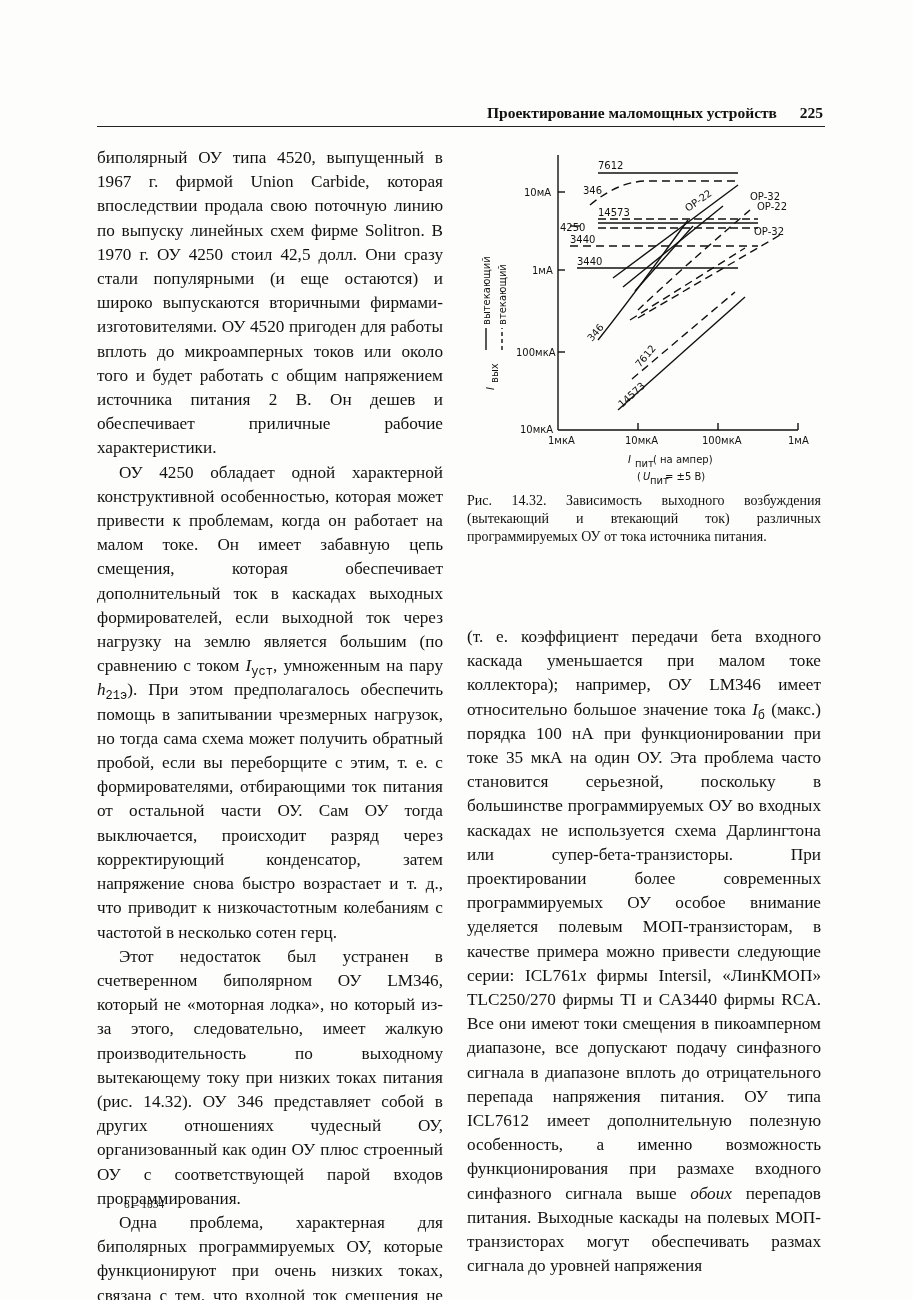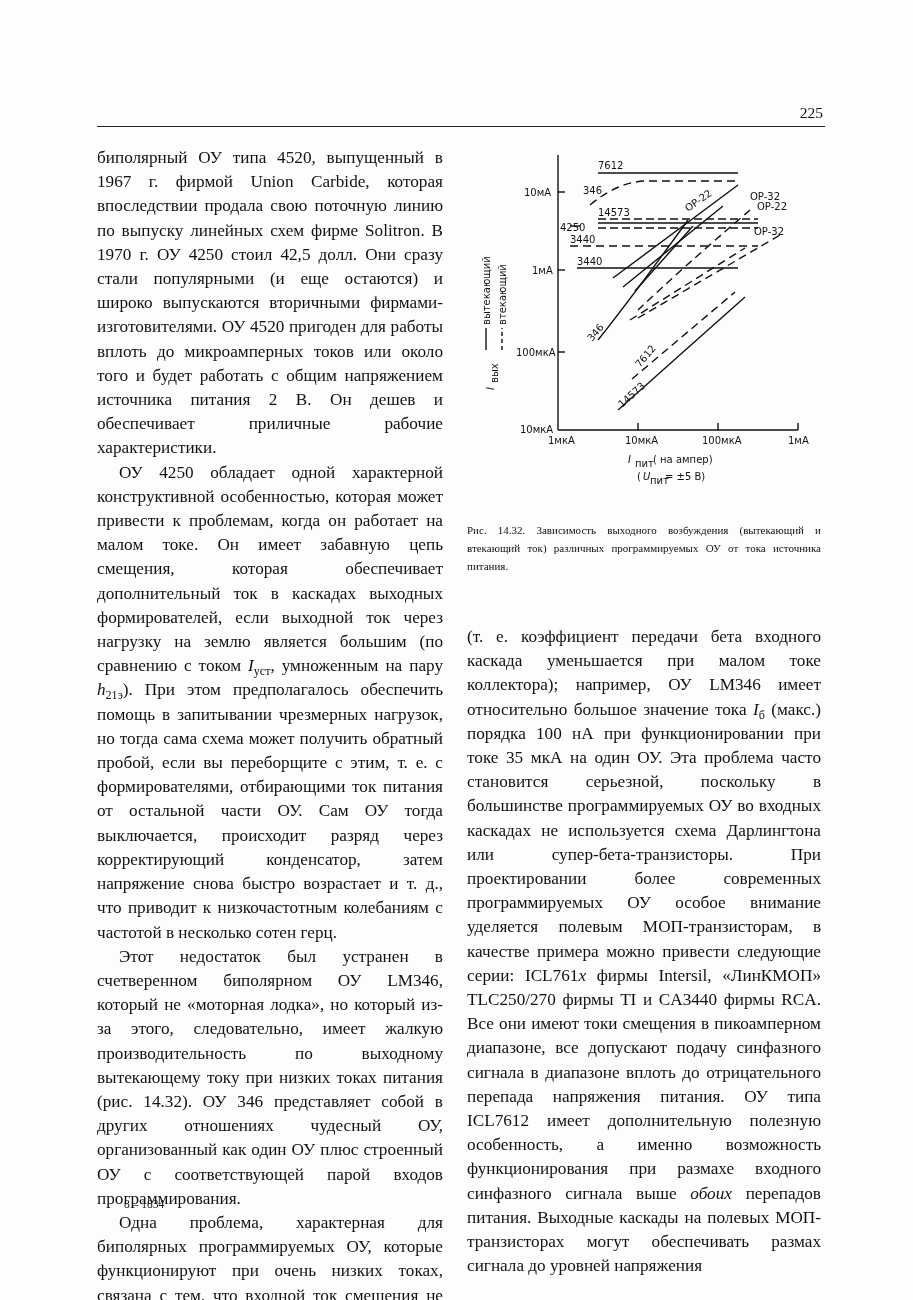--- a/index.html
+++ b/index.html
@@ -1,40 +1,41 @@
 <!DOCTYPE html>
 <html><head>
 <meta charset="utf-8">
 <style>
   html, body { margin:0; padding:0; background:#fdfdfb; }
   body { width:913px; height:1300px; position:relative; overflow:hidden;
          font-family: "Liberation Serif", "DejaVu Serif", serif; color:#111; }
   .header { position:absolute; left:97px; top:104px; width:728px; height:22px;
             border-bottom:1.5px solid #222; }
   .header .title { position:absolute; right:48px; top:0; font-weight:bold; font-size:15.5px; }
-  .header .pageno { position:absolute; right:2px; top:0; font-weight:normal; font-size:15.5px; }
+  .header .pageno { position:absolute; right:2px; top:0; font-weight:bold; font-size:15.5px; }
   .col { position:absolute; font-size:17.2px; line-height:24.2px; text-align:justify; }
   .col p { margin:0; }
   .col p.indent { text-indent:22px; }
   #left { left:97px; top:146px; width:346px; }
   #right { left:467px; top:625px; width:354px; }
   .sig { position:absolute; left:97px; top:1198px; font-size:11.5px;padding-left:27px; }
-  .caption { position:absolute; left:467px; top:521px; width:354px; font-size:11px;
+  .caption { position:absolute; left:467px; top:492px; width:354px; font-size:14px;
              line-height:18px; text-align:justify; }
   .figure { position:absolute; left:470px; top:150px; width:350px; height:350px; }
   .figure svg { position:absolute; left:0; top:0; }
   .axl { font-family:"DejaVu Sans", sans-serif; font-size:10px; }
   .lbl { font-family:"DejaVu Sans", sans-serif; font-size:10px; }
   .it { font-style:italic; }
-  sub { font-size:70%; line-height:0; }
+  sub { font-size:70%; line-height:0;font-family:Liberation Mono, monospace; }
 </style>
 </head>
 <body>
 
 <div class="header">
+  <span class="title">Проектирование маломощных устройств</span>
   <span class="pageno">225</span>
 </div>
 
 <div class="col" id="left">
   <p>биполярный ОУ типа 4520, выпущенный в 1967 г. фирмой Union Carbide, которая впоследствии продала свою поточную линию по выпуску линейных схем фирме Solitron. В 1970 г. ОУ 4250 стоил 42,5 долл. Они сразу стали популярными (и еще остаются) и широко выпускаются вторичными фирмами-изготовителями. ОУ 4520 пригоден для работы вплоть до микроамперных токов или около того и будет работать с общим напряжением источника питания 2 В. Он дешев и обеспечивает приличные рабочие характеристики.</p>
   <p class="indent"><span>ОУ 4250 обладает одной характерной конструктивной особенностью, которая может привести к проблемам, когда он работает на малом токе. Он имеет забавную цепь смещения, которая обеспечивает дополнительный ток в каскадах выходных формирователей, если выходной ток через нагрузку на землю является большим (по сравнению с током </span><span class="it">I</span><sub>уст</sub><span>, умноженным на пару </span><span class="it">h</span><sub>21э</sub><span>). При этом предполагалось обеспечить помощь в запитывании чрезмерных нагрузок, но тогда сама схема может получить обратный пробой, если вы переборщите с этим, т. е. с формирователями, отбирающими ток питания от остальной части ОУ. Сам ОУ тогда выключается, происходит разряд через корректирующий конденсатор, затем напряжение снова быстро возрастает и т. д., что приводит к низкочастотным колебаниям с частотой в несколько сотен герц.</span></p>
   <p class="indent">Этот недостаток был устранен в счетверенном биполярном ОУ LM346, который не «моторная лодка», но который из-за этого, следовательно, имеет жалкую производительность по выходному вытекающему току при низких токах питания (рис. 14.32). ОУ 346 представляет собой в других отношениях чудесный ОУ, организованный как один ОУ плюс строенный ОУ с соответствующей парой входов программирования.</p>
   <p class="indent">Одна проблема, характерная для биполярных программируемых ОУ, которые функционируют при очень низких токах, связана с тем, что входной ток смещения не падает так же быстро, как ток потребления от источника питания</p>
 </div>
 

